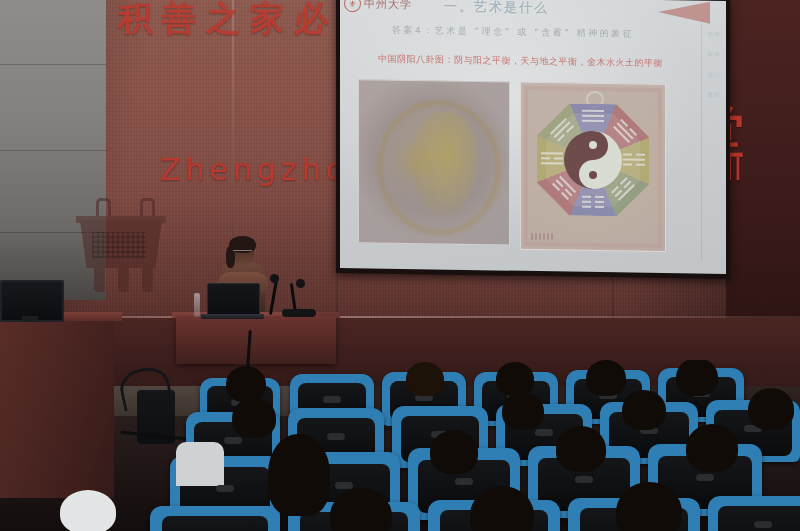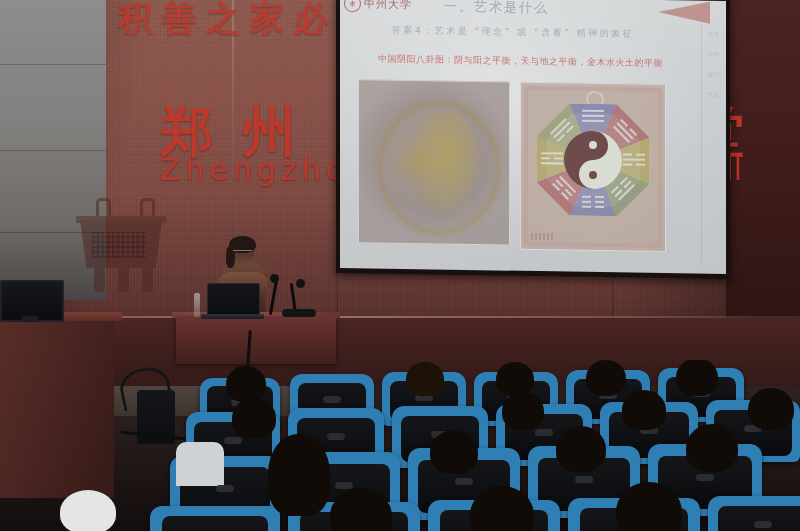--- a/index.html
+++ b/index.html
@@ -230,21 +230,20 @@
   </div>
   <div class="wall-right-dark"></div>
 
   <div class="wall-left">
     <div class="ln" style="top:64px;"></div>
     <div class="ln" style="top:150px;"></div>
     <div class="ln" style="top:232px;"></div>
   </div>
 
   <div class="wall-text" id="wall-top-line">积善之家必有</div>
-  <div class="wall-text" id="wall-zh">郑州</div>
   <div class="wall-text" id="wall-pinyin">Zhengzhou</div>
   <div class="wall-text" id="wall-tang">堂</div>
   <div class="wall-text" id="wall-hall">hall</div>
 
   <div class="ding">
     <div class="hnd" style="left:24px;"></div>
     <div class="hnd" style="left:68px;"></div>
     <div class="rim"></div>
     <div class="body"></div>
     <div class="pat"></div>

